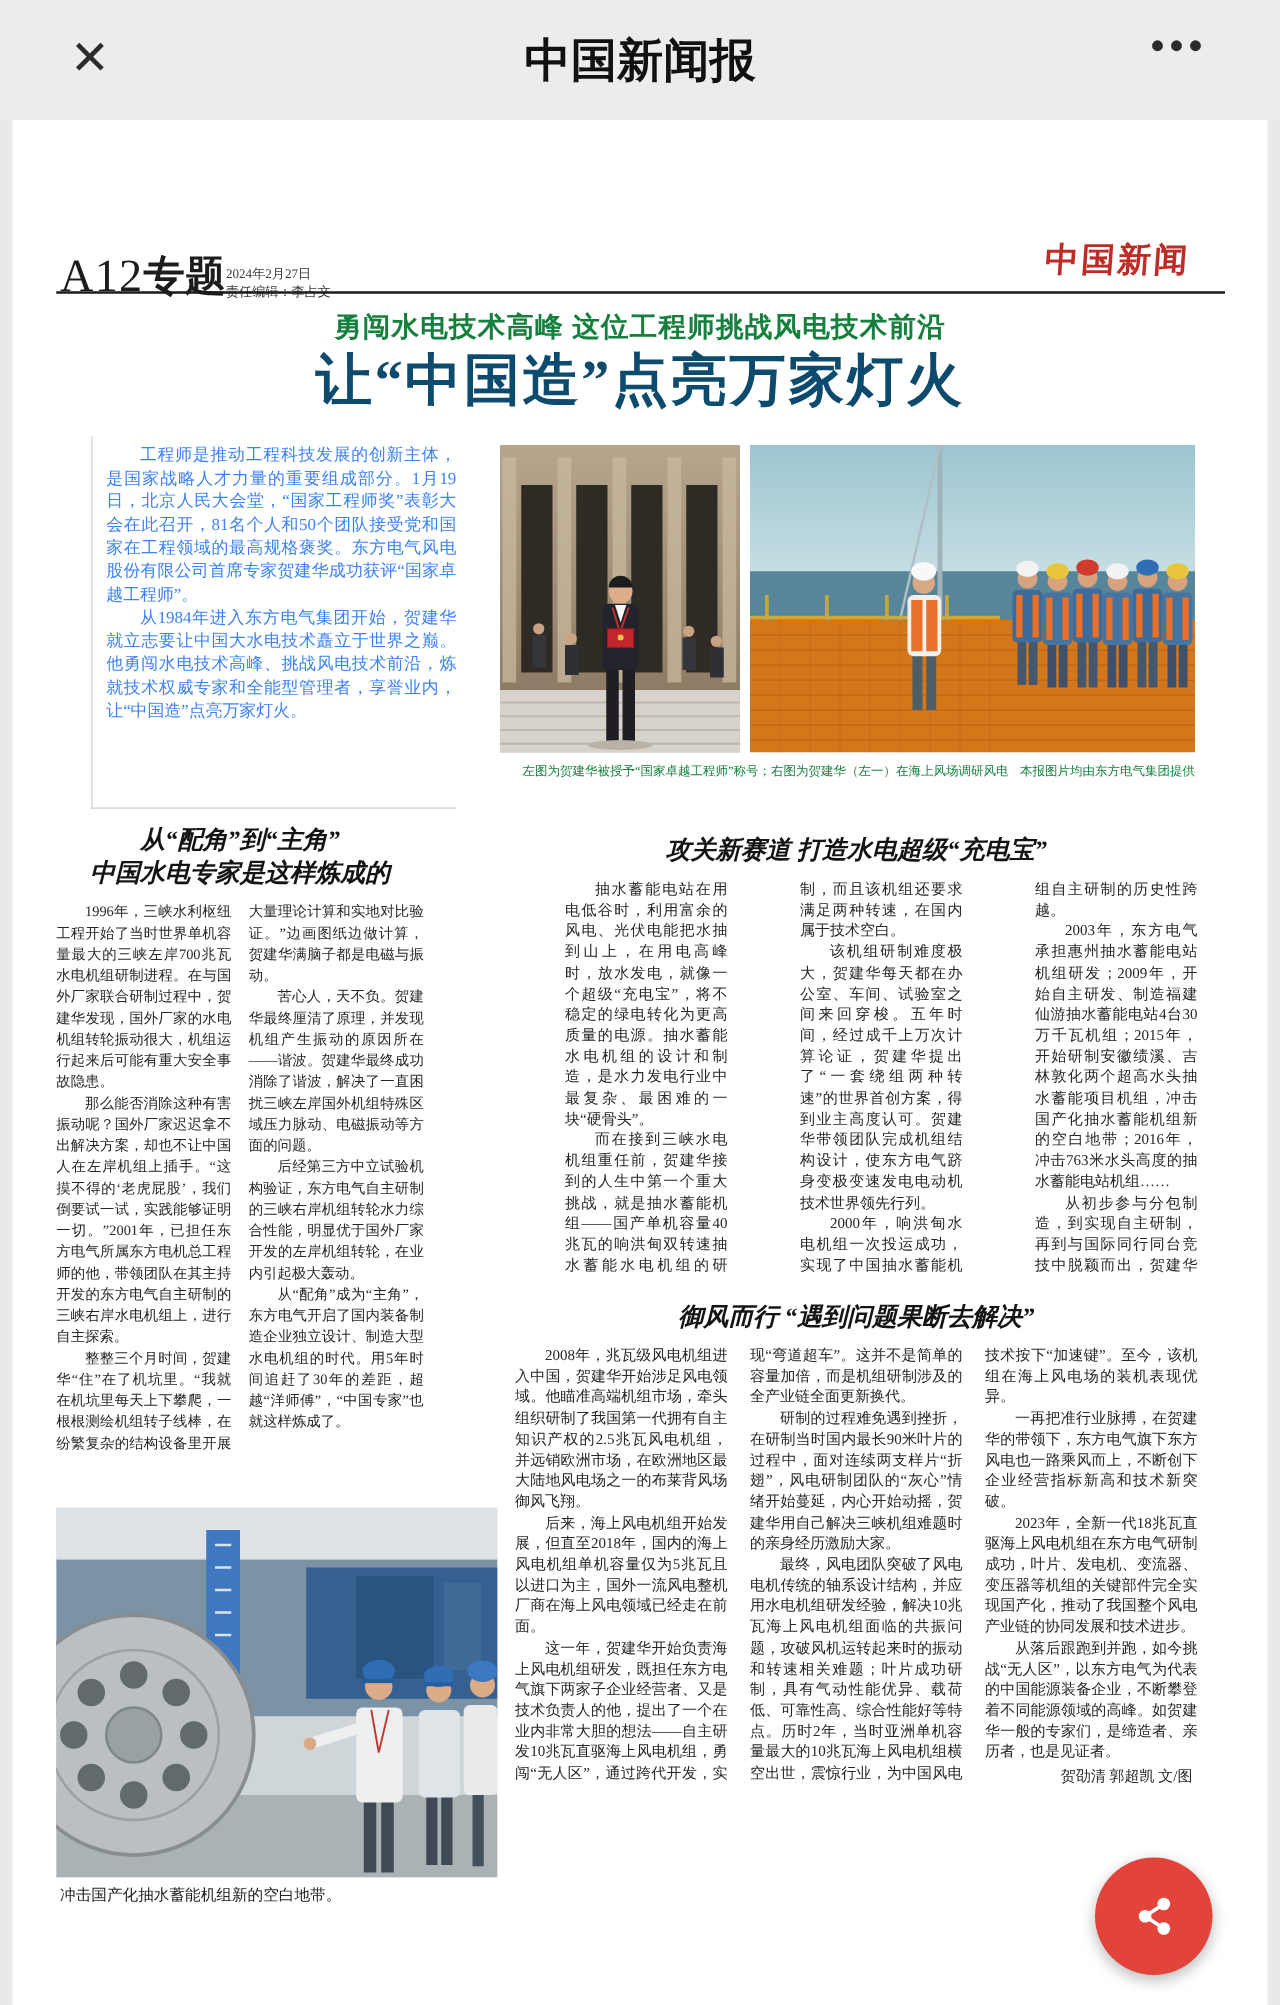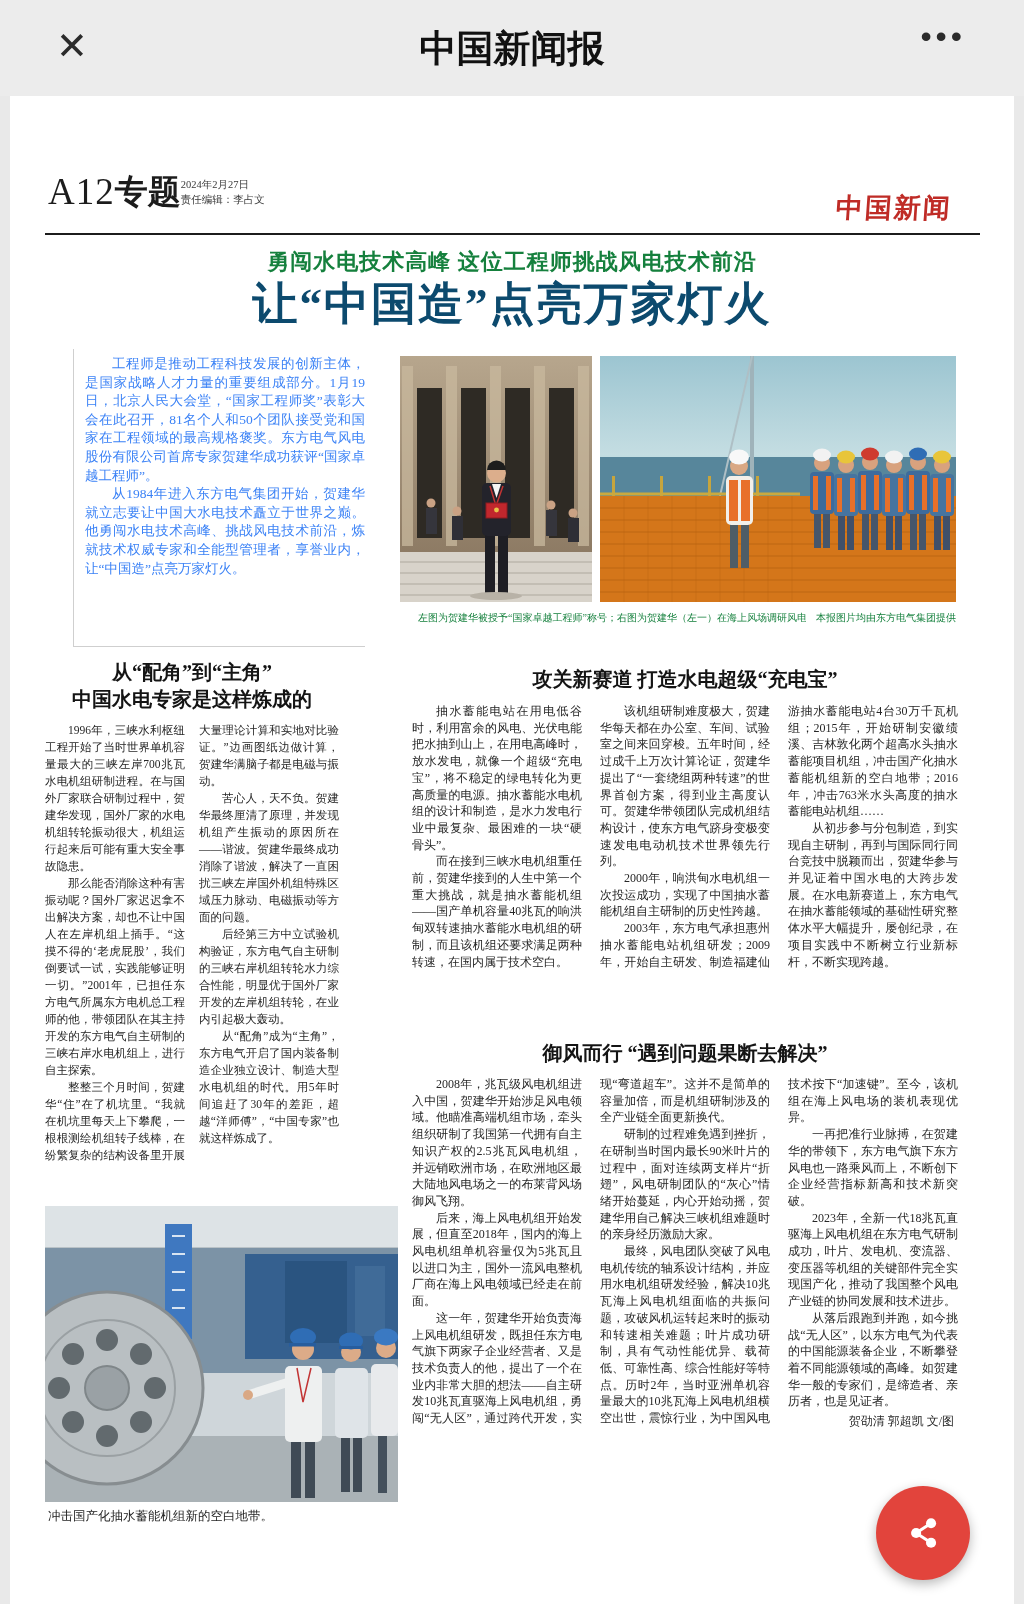--- a/index.html
+++ b/index.html
@@ -9,21 +9,21 @@
   }
   
   .app-bar{position:absolute;left:0;top:0;width:1024px;height:96px;background:#ececec;
     font-family:"Liberation Sans","DejaVu Sans",sans-serif;}
   .app-close{position:absolute;left:56px;top:24px;font-size:38px;font-weight:300;color:#2b2b2b;cursor:pointer;}
   .app-title{position:absolute;left:0;top:24px;width:1024px;text-align:center;font-size:37px;font-weight:600;color:#111;}
   .app-more{position:absolute;right:58px;top:18px;font-size:32px;letter-spacing:4px;color:#2b2b2b;cursor:pointer;}
   .edge{position:absolute;top:96px;bottom:0;width:10px;background:#e9e9e9;}
   .edge-l{left:0;} .edge-r{right:0;}
   
-  .masthead{position:absolute;left:48px;top:172px;display:flex;align-items:flex-start;}
+  .masthead{position:absolute;left:48px;top:202px;display:flex;align-items:flex-end;}
   .page-no{font-size:37px;line-height:40px;color:#1c1c1c;letter-spacing:1px;}
   .section-name{font-size:33px;line-height:40px;color:#1c1c1c;font-weight:bold;}
   .mast-meta{margin-left:0;padding-top:5px;font-size:10.5px;line-height:15px;color:#3a3a3a;}
   .mast-logo{position:absolute;left:836px;top:190px;font-size:27px;font-weight:900;color:#bf2b26;
     letter-spacing:2px;transform:skewX(-4deg);}
   .mast-rule{position:absolute;left:45px;top:233px;width:935px;border-top:2px solid #1c1c1c;}
   
   .kicker{position:absolute;left:0;top:247px;width:1024px;text-align:center;font-size:22px;font-weight:bold;color:#15803d;letter-spacing:1px;}
   .main-title{position:absolute;left:0;top:274px;width:1024px;margin:0;text-align:center;
     font-size:45px;font-weight:900;color:#0c4a6e;letter-spacing:2px;}
@@ -34,30 +34,30 @@
   
   .photo{position:absolute;display:block;}
   .photo1{left:400px;top:356px;}
   .photo2{left:600px;top:356px;}
   .photo3{left:45px;top:1206px;}
   .photo-caption{position:absolute;left:398px;top:607px;width:558px;font-size:10px;line-height:21.5px;
     text-align:justify;text-indent:2em;color:#15803d;}
   .caption-credit{position:absolute;right:0;bottom:0;background:#fff;padding-left:10px;text-indent:0;}
   .bottom-caption{position:absolute;left:48px;top:1508px;width:350px;font-size:12.5px;color:#1e1e1e;}
   
-  .sec-head{position:absolute;text-align:center;font-weight:bold;color:#141414;}
+  .sec-head{position:absolute;text-align:center;font-weight:bold;color:#141414;font-style:italic;}
   .sec1-head{left:45px;top:659px;width:294px;font-size:20px;line-height:27px;}
   .sec2-head{left:412px;top:666px;width:546px;font-size:20px;}
   .sec3-head{left:412px;top:1040px;width:546px;font-size:20px;}
   .cols{position:absolute;overflow:hidden;}
   .cols p{margin:0;text-indent:2em;text-align:justify;color:#262626;}
   .sec1-cols{left:45px;top:722px;width:294px;height:470px;column-count:2;column-gap:14px;}
   .sec1-cols p{font-size:11.5px;line-height:17px;}
   .sec2-cols{left:412px;top:703px;width:546px;height:333px;column-count:3;column-gap:18px;}
-  .sec2-cols p{font-size:12px;line-height:16.7px;}
+  .sec2-cols p{font-size:12px;line-height:16.7px;margin-left:40px;}
   .sec3-cols{left:412px;top:1076px;width:546px;height:452px;column-count:3;column-gap:18px;}
   .sec3-cols p{font-size:12px;line-height:16.7px;}
   .byline{text-align:right !important;text-indent:0 !important;padding-right:4px;margin-top:3px !important;}
   
   .share-fab{position:absolute;left:876px;top:1486px;width:94px;height:94px;border-radius:50%;
     background:#e2443c;box-shadow:0 4px 12px rgba(0,0,0,.28);display:flex;align-items:center;justify-content:center;cursor:pointer;}
 </style>
 </head>
 <body>
 

